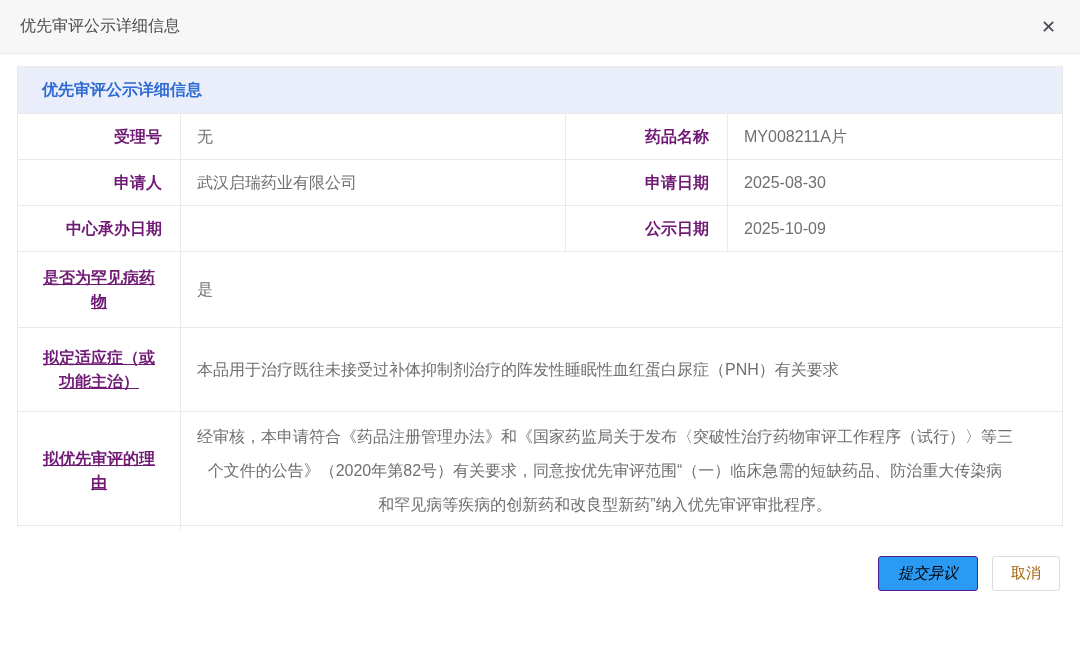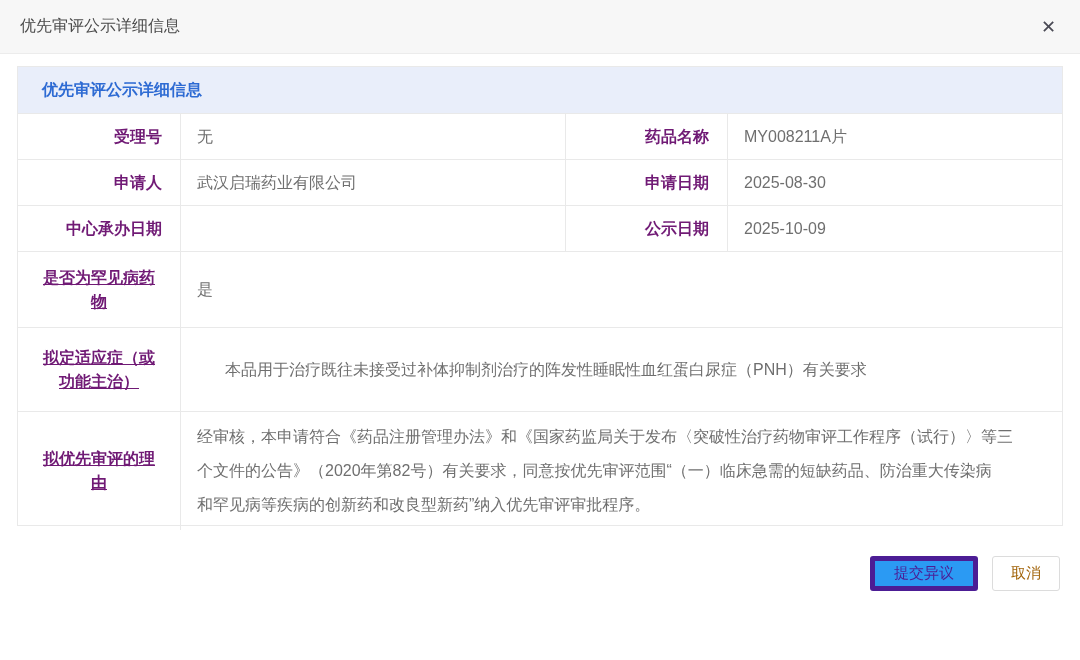--- a/index.html
+++ b/index.html
@@ -12,35 +12,35 @@
   .close-btn { font-size: 18px; color: #4a4a55; cursor: pointer; line-height: 1;
     background: none; border: none; padding: 2px 4px; font-family: inherit; }
 
   .detail-table { margin: 12px 17px 0 17px; border: 1px solid #e9e9e9; }
   .table-header { background: #e9eefa; height: 46px; display: flex; align-items: center;
     padding-left: 24px; font-size: 16px; font-weight: bold; color: #2e6bd3; }
 
   .row { display: grid; grid-template-columns: 163px 385px 162px 1fr;
     border-top: 1px solid #e9e9e9; }
   .row.span2 { grid-template-columns: 163px 1fr; }
-  .h46 { height: 46px; } .h76 { height: 76px; } .h84 { height: 84px; gap: 28px; } .h114 { height: 114px; }
+  .h46 { height: 46px; } .h76 { height: 76px; } .h84 { height: 84px; } .h114 { height: 114px; }
 
   .cell { display: flex; align-items: center; font-size: 16px; line-height: 24px; }
   .row .cell:not(:last-child) { border-right: 1px solid #e9e9e9; }
   .label { justify-content: flex-end; text-align: right; padding: 8px 18px;
     font-weight: bold; color: #701a75; }
   .label.multiline { justify-content: center; text-align: center; white-space: pre-line; text-decoration: underline; }
   .value { color: #6f6f6f; padding: 8px 16px; }
-  .value.pre { white-space: pre-line; line-height: 34px; }
+  .value.pre { white-space: pre-line; line-height: 34px; text-align: center; }
 
   .footer { margin: 30px 20px 0 17px; display: flex; justify-content: flex-end; gap: 14px; }
   .btn { height: 35px; font-size: 15px; border-radius: 3px; cursor: pointer;
     font-family: inherit; }
-  .btn-primary { background: #2b9af3; color: #4c1d95; border: 5px solid #4c1d95;
-    padding: 0 19px; }
+  .btn-primary { background: #2b9af3; color: #000000; border: 1px solid #4c1d95;
+    padding: 0 19px; font-style: italic; }
   .btn-default { background: #ffffff; color: #a16207; border: 1px solid #dcdcdc;
     padding: 0 18px; }
 </style>
 </head>
 <body>
 
 <div class="titlebar">
   <span class="titlebar-title">优先审评公示详细信息</span>
   <button class="close-btn">✕</button>
 </div>

